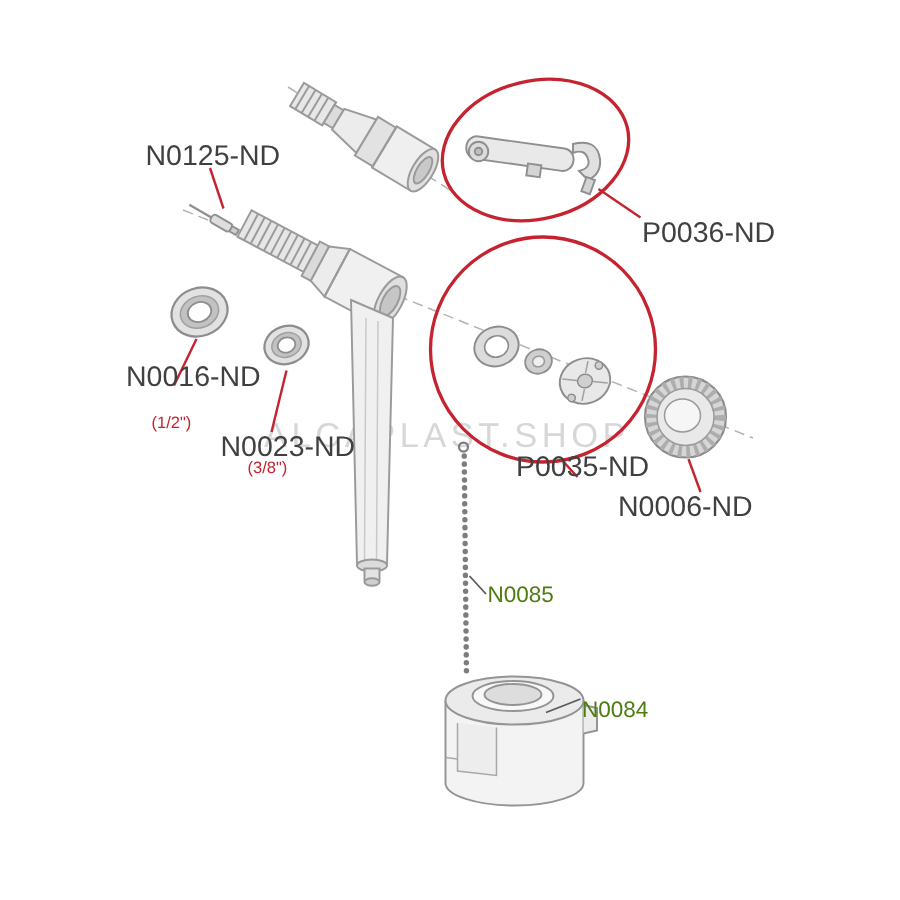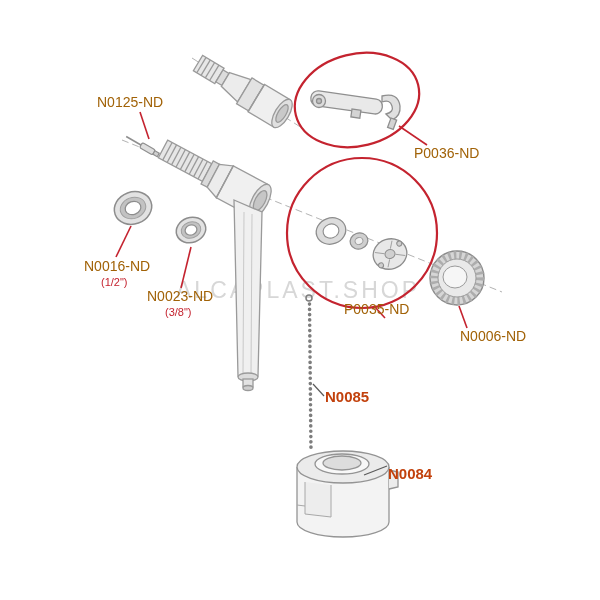--- a/index.html
+++ b/index.html
@@ -2,23 +2,23 @@
 <html><head>
 <meta charset="utf-8">
 <style>
   html,body{margin:0;padding:0;background:#ffffff;}
   #stage{
     position:relative;width:600px;height:600px;background:#ffffff;overflow:hidden;
     font-family:"Liberation Sans",sans-serif;
   }
   #drawing{position:absolute;left:0;top:0;display:block;}
   .lbl{position:absolute;white-space:nowrap;line-height:1;}
-  .lbl-red{color:#a16207;font-size:14px;font-weight:500;}
+  .lbl-red{color:#404040;font-size:19px;font-weight:500;}
   .lbl-red-sub{color:#c4232f;font-size:11px;font-weight:400;}
-  .lbl-dark{color:#c2410c;font-size:15px;font-weight:700;}
+  .lbl-dark{color:#4d7c0f;font-size:15px;font-weight:400;}
 </style>
 </head>
 <body>
 
 <div id="stage">
 
   <svg id="drawing" width="600" height="600" viewBox="0 0 600 600">
 
     <text x="298" y="298" text-anchor="middle" font-size="23" letter-spacing="3" fill="#d7d7d7" font-family="Liberation Sans, sans-serif">ALCAPLAST.SHOP</text>
 
@@ -155,29 +155,29 @@
     </g>
 
     <g stroke="#5a5a5a" stroke-width="1.2">
       <line x1="324" y1="396" x2="313" y2="384"></line>
       <line x1="387" y1="466" x2="364" y2="475"></line>
     </g>
   </svg>
 
   <div class="lbl lbl-red" style="left:97px;top:95px">N0125-ND</div>
 
-  <div class="lbl lbl-red" style="left:84px;top:259px">N0016-ND</div>
+  <div class="lbl lbl-red" style="left:84px;top:242px">N0016-ND</div>
   <div class="lbl lbl-red-sub" style="left:101px;top:277px">(1/2")</div>
 
   <div class="lbl lbl-red" style="left:147px;top:289px">N0023-ND</div>
   <div class="lbl lbl-red-sub" style="left:165px;top:307px">(3/8")</div>
 
-  <div class="lbl lbl-red" style="left:414px;top:146px">P0036-ND</div>
+  <div class="lbl lbl-red" style="left:428px;top:146px">P0036-ND</div>
 
   <div class="lbl lbl-red" style="left:344px;top:302px">P0035-ND</div>
 
-  <div class="lbl lbl-red" style="left:460px;top:329px">N0006-ND</div>
+  <div class="lbl lbl-red" style="left:412px;top:329px">N0006-ND</div>
 
   <div class="lbl lbl-dark" style="left:325px;top:389px">N0085</div>
 
   <div class="lbl lbl-dark" style="left:388px;top:466px">N0084</div>
 
 </div>
 
 </body></html>

